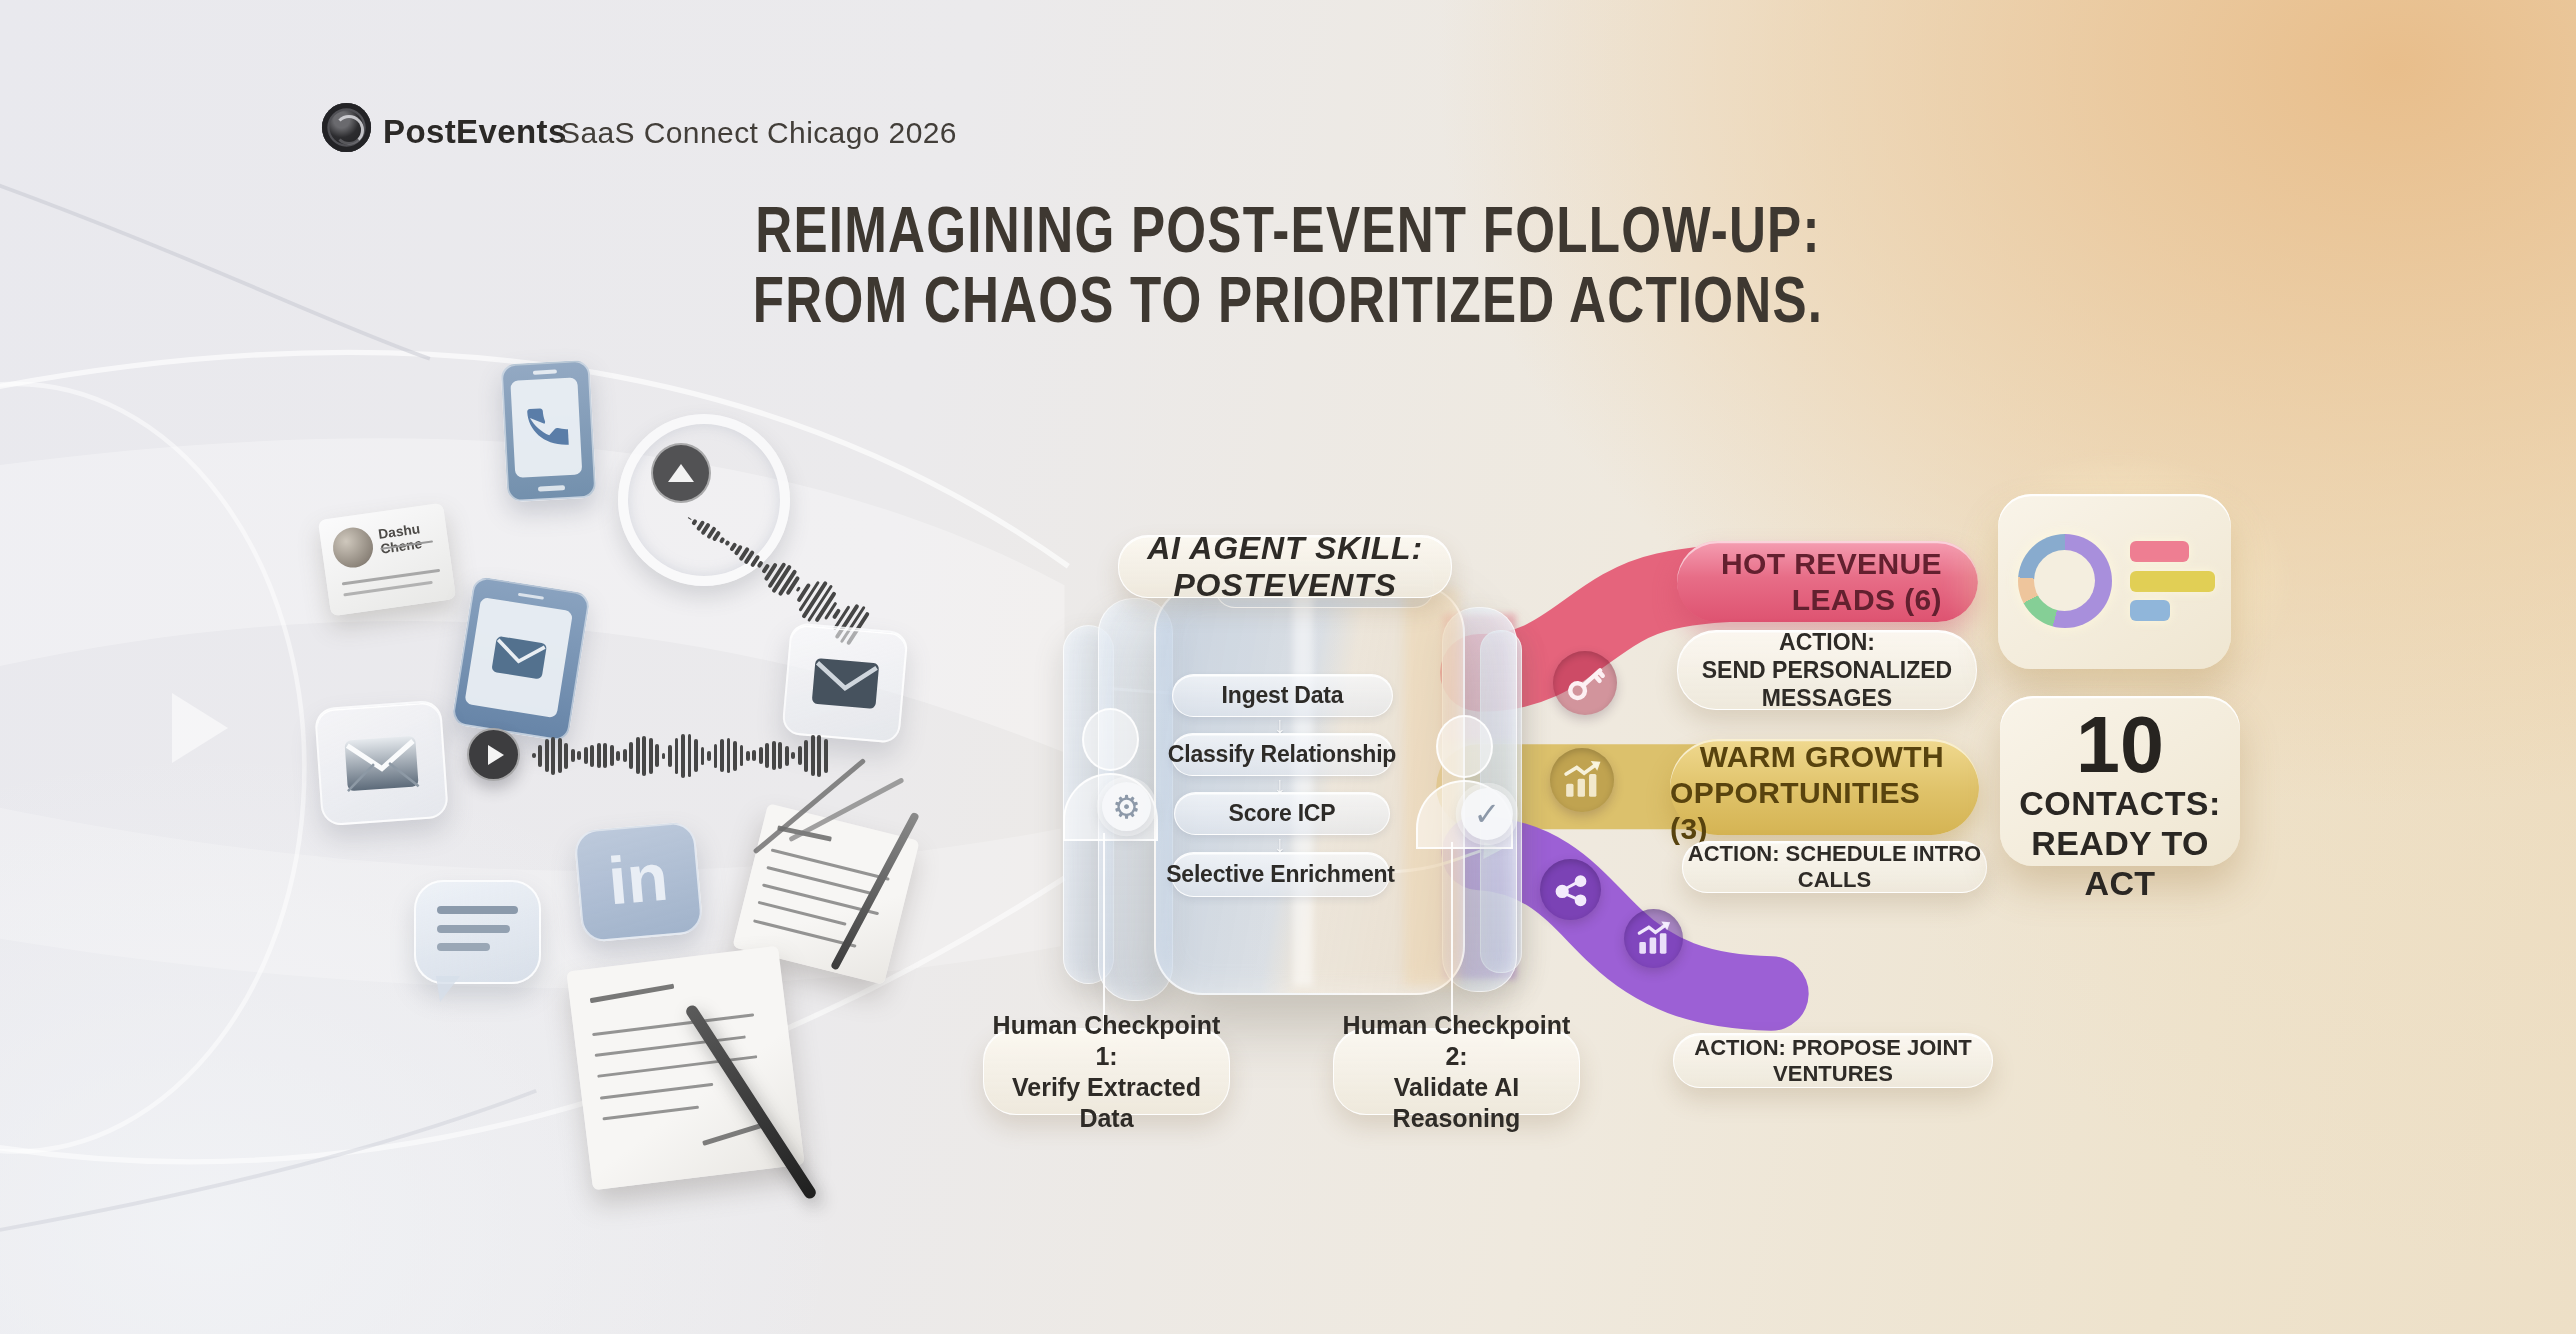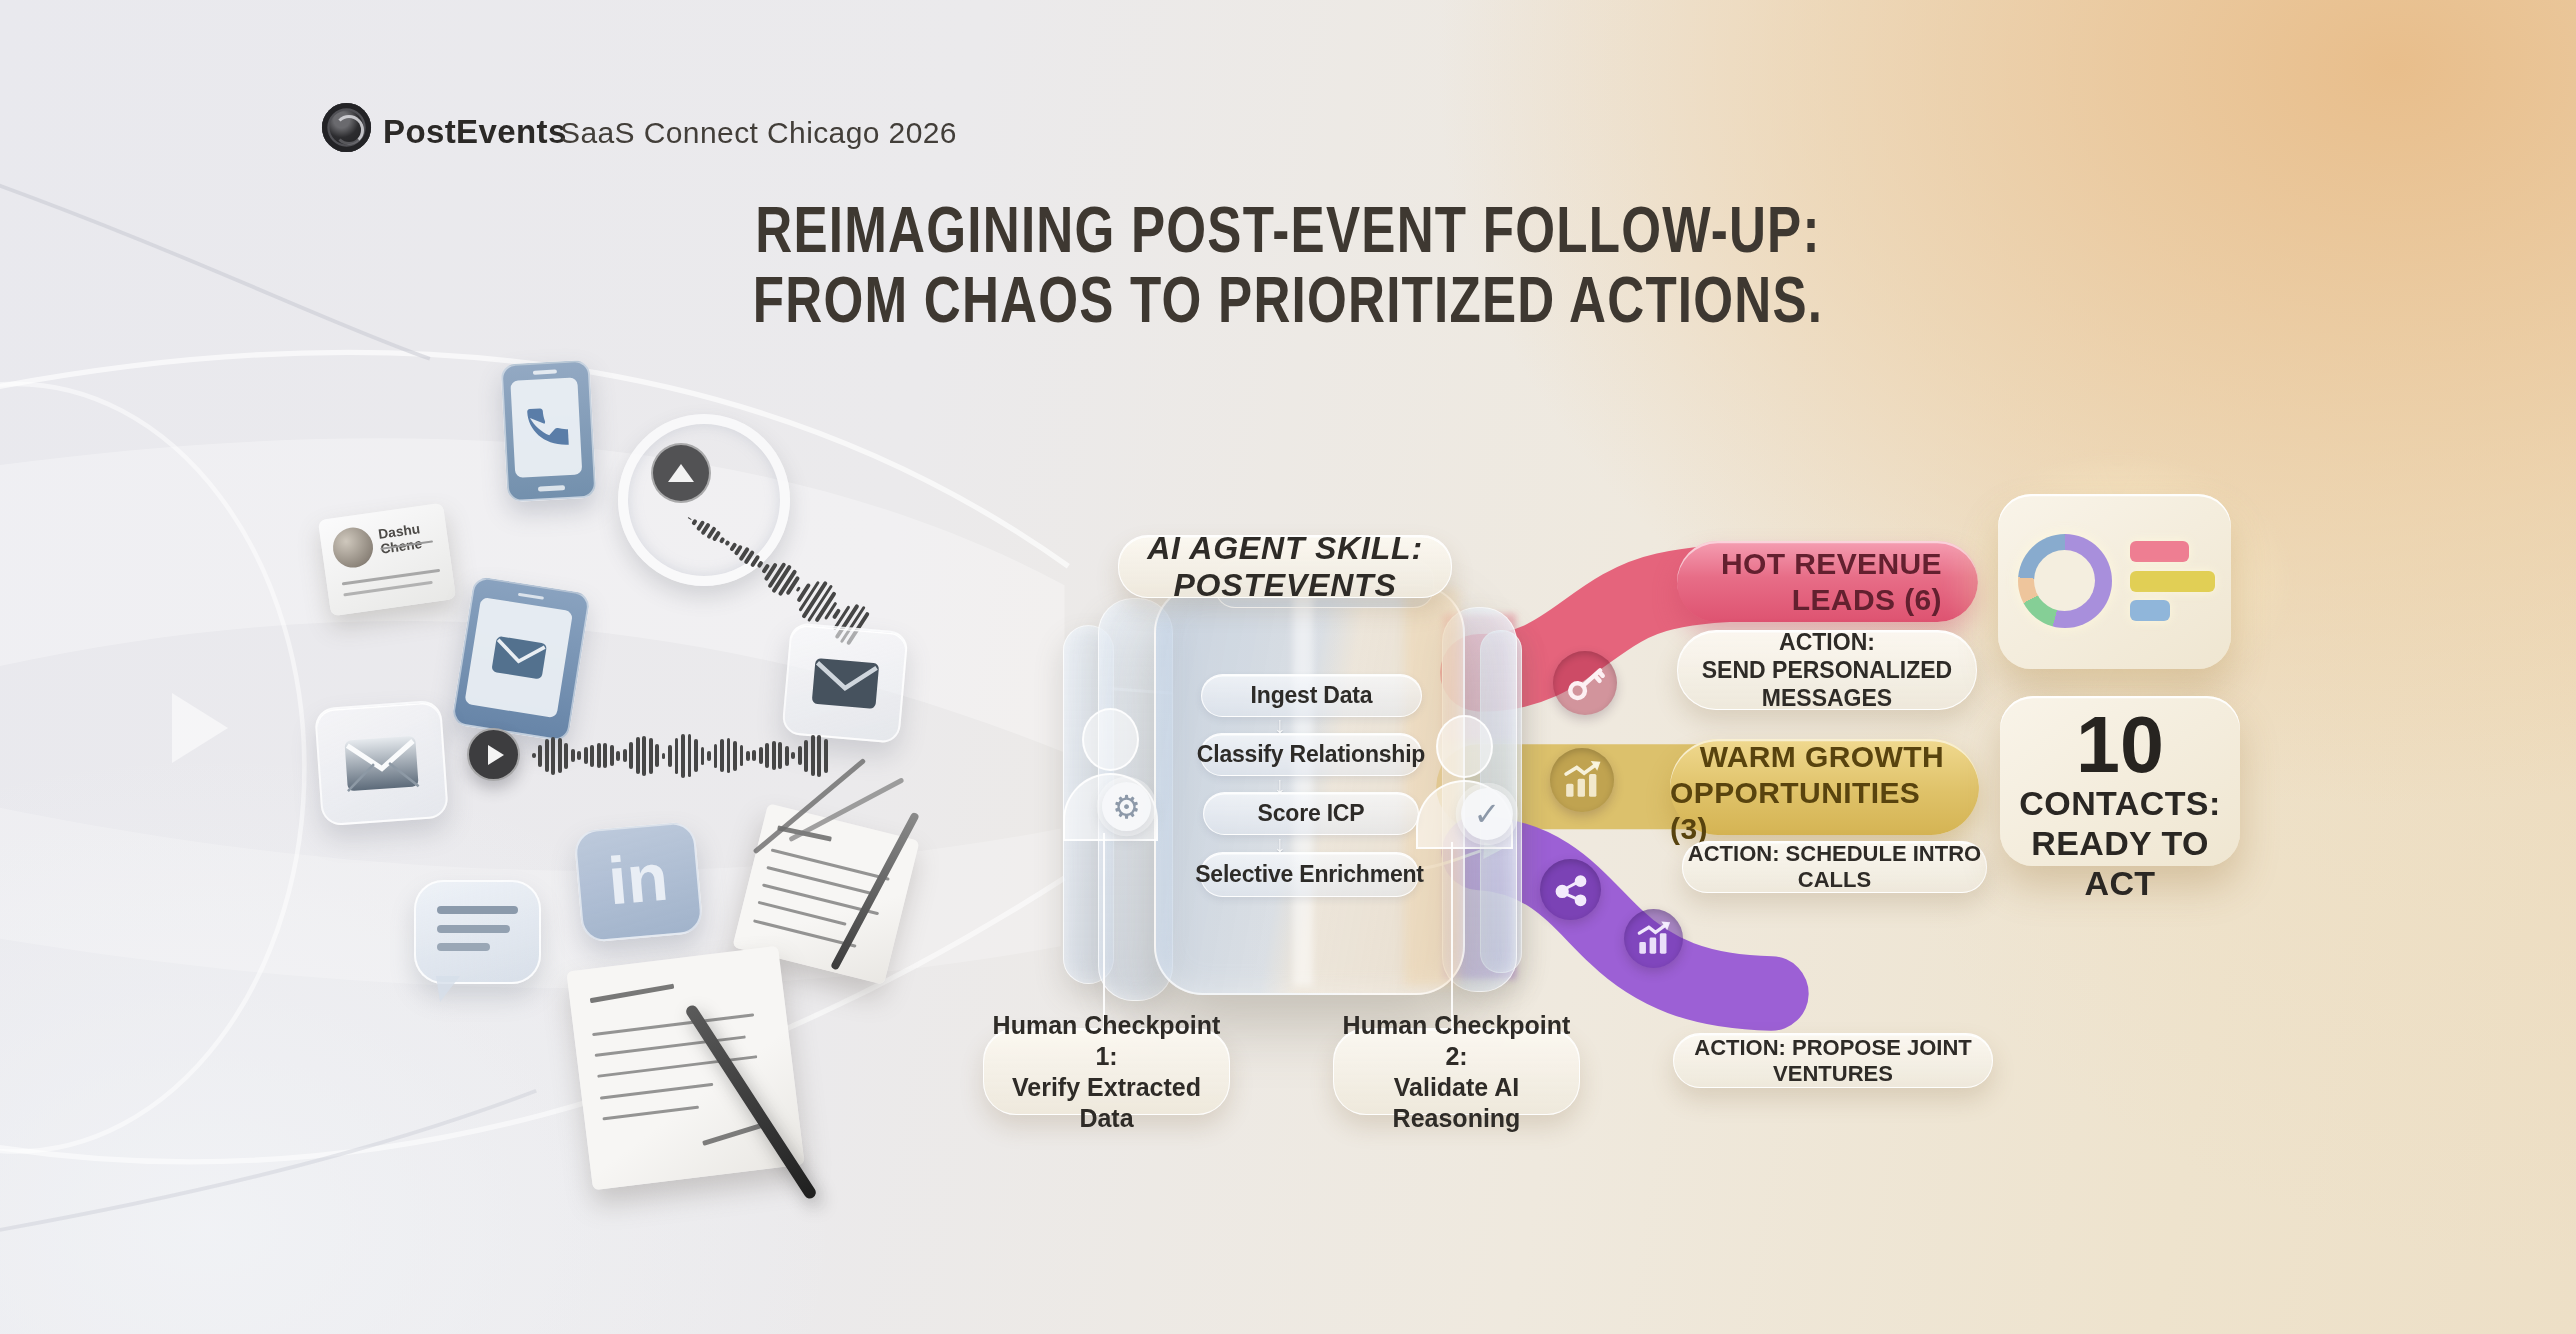--- a/index.html
+++ b/index.html
@@ -18,21 +18,21 @@
   .logo{width:49px;height:49px;border-radius:50%;background:radial-gradient(circle at 40% 35%,#6a6a6e 0 18%,#2c2c2f 40%,#151517 100%);box-shadow:inset 0 0 0 5.3px #232326, inset 0 0 0 7.6px #515156;}
   .logo::after{content:"";position:absolute;left:12px;top:12px;width:24px;height:24px;border-radius:50%;border:3.8px solid rgba(220,220,225,.85);border-left-color:transparent;border-bottom-color:rgba(120,120,126,.6);}
   .brand{font-size:33px;font-weight:700;color:#2b2927;letter-spacing:0.4px;}
   .event{font-size:30px;color:#423e39;letter-spacing:0.4px;}
 
   
   .title{left:50%;top:195px;transform:translateX(-50%) scaleX(.8);transform-origin:center top;text-align:center;white-space:nowrap;color:#3e3831;font-weight:700;font-size:64px;line-height:70px;letter-spacing:1.5px;}
 
   
   .pill{background:linear-gradient(180deg,rgba(251,248,241,.97),rgba(238,232,219,.92));border:1.5px solid rgba(255,255,255,.95);box-shadow:0 12px 23px rgba(120,95,55,.18), inset 0 1.5px 0 rgba(255,255,255,.9);color:#2e2b27;display:flex;align-items:center;justify-content:center;text-align:center;font-weight:700;}
-  .steppill{background:linear-gradient(180deg,rgba(248,250,253,.72),rgba(228,233,241,.55));border:1.5px solid rgba(255,255,255,.88);border-radius:23px;box-shadow:inset 0 1.5px 0 rgba(255,255,255,.85), 0 3px 7.6px rgba(90,100,120,.12);color:#2d2b28;font-weight:700;font-size:23px;display:flex;align-items:center;justify-content:center;white-space:nowrap;letter-spacing:-0.2px;margin-left:29px;}
+  .steppill{background:linear-gradient(180deg,rgba(248,250,253,.72),rgba(228,233,241,.55));border:1.5px solid rgba(255,255,255,.88);border-radius:23px;box-shadow:inset 0 1.5px 0 rgba(255,255,255,.85), 0 3px 7.6px rgba(90,100,120,.12);color:#2d2b28;font-weight:700;font-size:23px;display:flex;align-items:center;justify-content:center;white-space:nowrap;letter-spacing:-0.2px;}
   .steparrow{color:rgba(255,255,255,.92);font-size:23px;line-height:18px;text-shadow:0 0.8px 1.5px rgba(80,90,110,.35);width:30px;text-align:center;}
 
   
   .glass{background:linear-gradient(100deg,rgba(168,190,216,.55) 0%,rgba(199,212,228,.5) 46%,rgba(235,224,205,.42) 56%,rgba(226,211,190,.5) 100%);border:2.3px solid rgba(255,255,255,.75);box-shadow:0 30px 61px rgba(95,85,70,.28), inset 0 0 30px rgba(255,255,255,.35);}
   .collar{background:linear-gradient(180deg,rgba(226,234,243,.72),rgba(196,208,224,.55));border:1.5px solid rgba(255,255,255,.8);box-shadow:inset 0 0 18px rgba(255,255,255,.5), 0 13.7px 30px rgba(100,95,85,.2);}
   .persona .head{position:absolute;border-radius:50%;background:rgba(255,255,255,.5);border:2.3px solid rgba(255,255,255,.88);}
   .persona .torso{position:absolute;background:rgba(255,255,255,.5);border:2.3px solid rgba(255,255,255,.88);border-radius:53px 53px 0 0;}
   .badge{border-radius:50%;background:rgba(246,247,250,.92);box-shadow:0 0 0 5.3px rgba(255,255,255,.35), 0 6px 13.7px rgba(90,95,110,.25);display:flex;align-items:center;justify-content:center;color:#8d99a9;font-size:32px;font-weight:700;}
 
   

